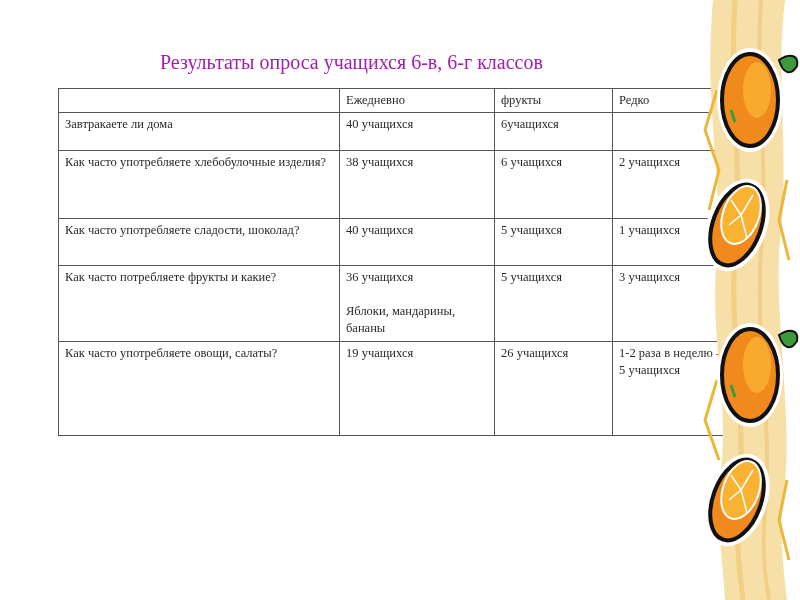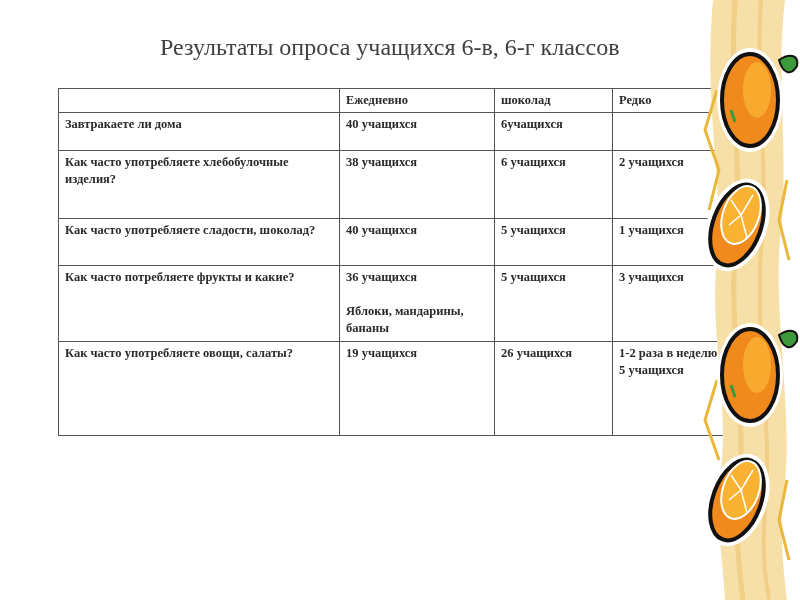--- a/index.html
+++ b/index.html
@@ -1,41 +1,41 @@
 <!DOCTYPE html>
 <html><head>
 <meta charset="utf-8">
 <style>
   html, body { margin:0; padding:0; }
   body { width:800px; height:600px; background:#ffffff; position:relative; overflow:hidden;
          font-family:"Liberation Serif","DejaVu Serif",serif; color:#222; }
-  .title { position:absolute; left:160px; top:34px; font-size:24px; color:#404040; white-space:nowrap; }
+  .title { position:absolute; left:160px; top:51px; font-size:20px; color:#a21caf; white-space:nowrap; }
   table.survey { position:absolute; left:58px; top:88px; border-collapse:collapse; table-layout:fixed; }
-  table.survey td { border:1.5px solid #555; vertical-align:top; padding:3px 6px; font-size:12.5px; line-height:17px; color:#2a2a2a;font-weight:bold; }
+  table.survey td { border:1.5px solid #555; vertical-align:top; padding:3px 6px; font-size:12.5px; line-height:17px; color:#2a2a2a; }
   col.c0 { width:281px; } col.c1 { width:155px; } col.c2 { width:118px; } col.c3 { width:121px; }
   .deco { position:absolute; left:695px; top:0; width:105px; height:600px; }
   .cell-text { white-space:pre-line; }
 </style>
 </head>
 <body>
 
 <div class="title">Результаты опроса учащихся 6-в, 6-г классов</div>
 
 <table class="survey">
   <colgroup>
       <col class="c0">
       <col class="c1">
       <col class="c2">
       <col class="c3">
     </colgroup>
   <tbody>
       <tr style="height:24px">
     <td></td>
     <td>Ежедневно</td>
-    <td>шоколад</td>
+    <td>фрукты</td>
     <td>Редко</td>
   </tr>
   <tr style="height:38px">
     <td class="cell-text">Завтракаете ли дома</td>
     <td class="cell-text">40  учащихся</td>
     <td class="cell-text">6учащихся</td>
     <td class="cell-text"></td>
   </tr>
   <tr style="height:68px">
     <td class="cell-text">Как часто употребляете хлебобулочные изделия?</td>

